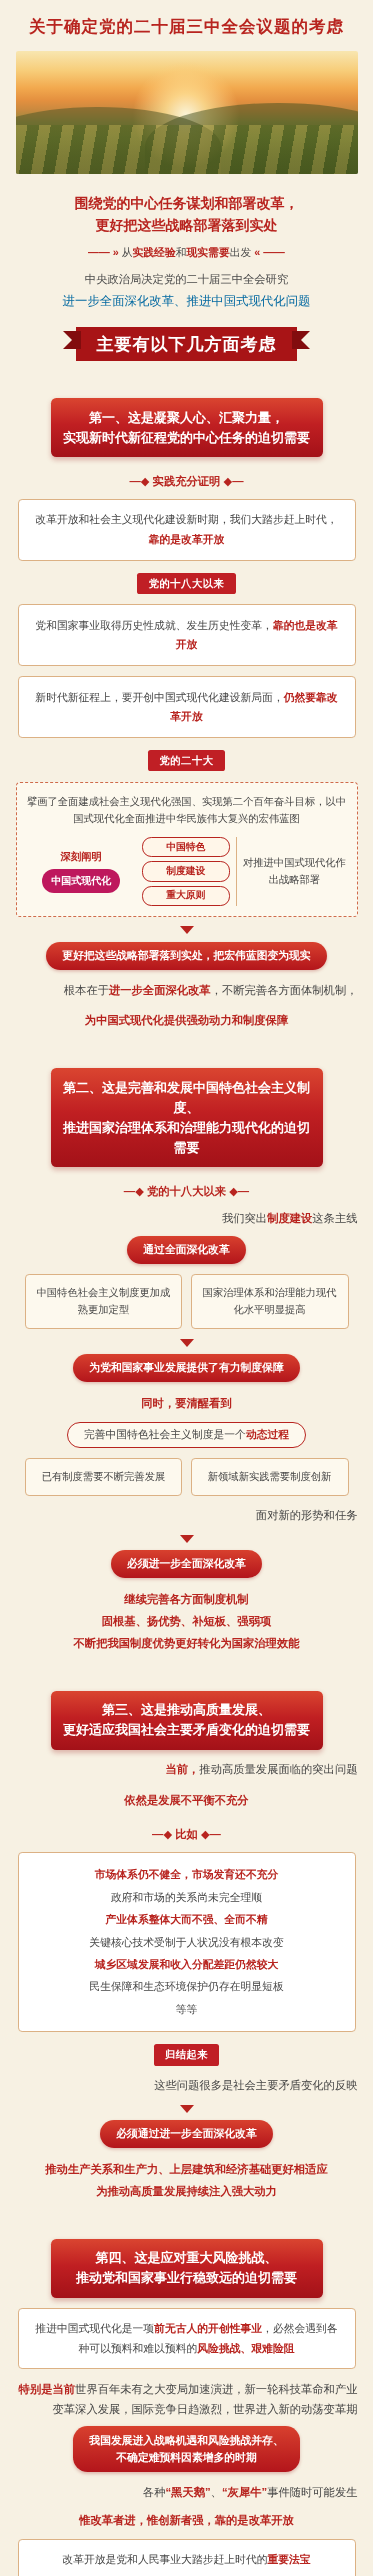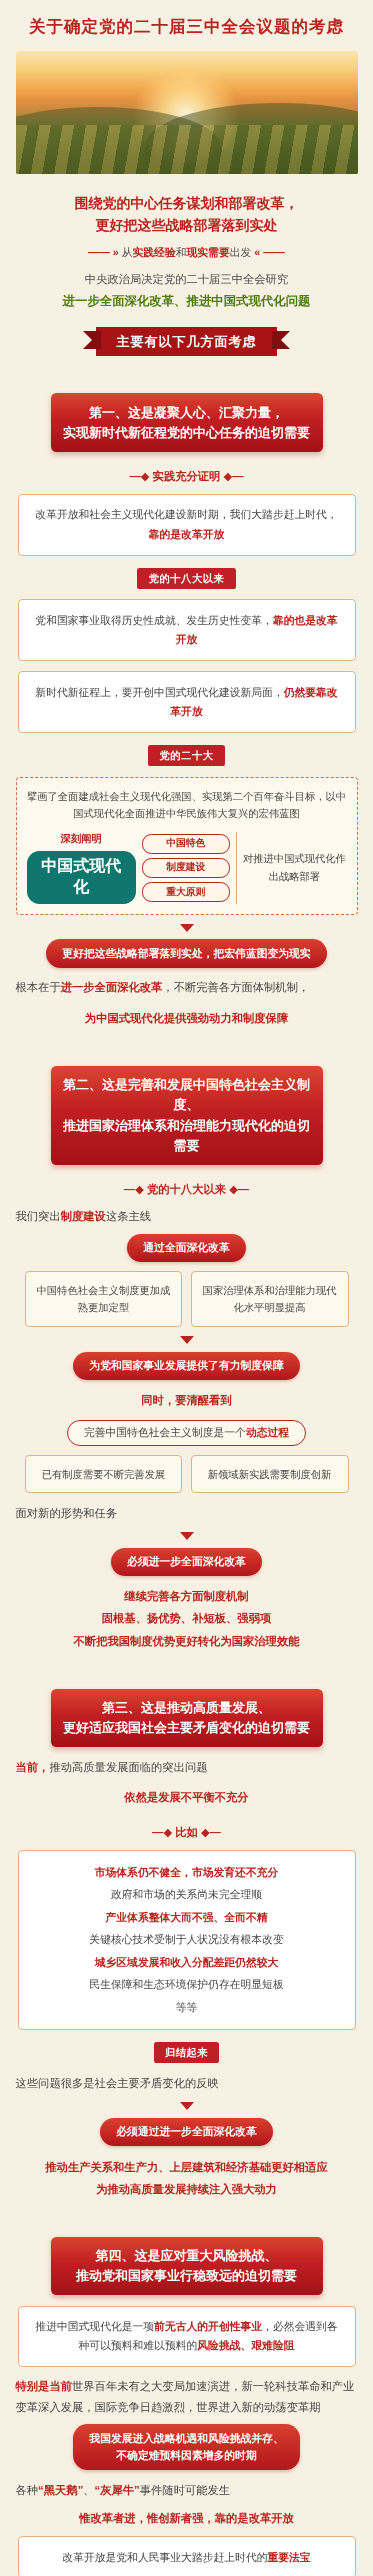--- a/index.html
+++ b/index.html
@@ -21,24 +21,24 @@
     background:repeating-linear-gradient(100deg, rgba(214,196,92,.35) 0 11.3px, rgba(84,104,34,.45) 11.3px 23px); }
 
   .lead { margin-top:19.6px; text-align:center; color:#b8241f; font-size:14px; font-weight:bold; line-height:1.55; }
 
   .origin { margin-top:9.3px; text-align:center; font-size:10.8px; color:#4a4a4a; }
   .origin::before { content:"—— » "; color:#b8241f; font-weight:bold; }
   .origin::after  { content:" « ——"; color:#b8241f; font-weight:bold; }
 
   .decision { margin-top:10.3px; text-align:center; }
   .decision .l1 { color:#4a4a4a; font-size:11.3px; line-height:1.6; }
-  .decision .l2 { margin-top:4.1px; color:#4d7c0f; font-size:12.4px; font-weight:bold; }
+  .decision .l2 { margin-top:4.1px; color:#0369a1; font-size:12.4px; font-weight:normal; }
 
   .ribbon-wrap { margin-top:17.5px; text-align:center; }
-  .ribbon { display:inline-block; position:relative; background:#a81416; color:#fff; font-size:13px; font-weight:bold;
+  .ribbon { display:inline-block; position:relative; background:#a81416; color:#fff; font-size:17px; font-weight:bold;
     padding:5.7px 20.6px; letter-spacing:1px; }
   .ribbon::before, .ribbon::after { content:""; position:absolute; top:3.6px; width:0; height:0; border:9.3px solid #820c0e; }
   .ribbon::before { left:-13.4px; border-left-color:transparent; }
   .ribbon::after  { right:-13.4px; border-right-color:transparent; }
 
   .banner { margin:37px auto 0; width:272px; background:linear-gradient(180deg,#da4530 0%,#c01f22 45%,#a31118 100%);
     border-radius:5.2px; padding:9.3px 11.3px; text-align:center; color:#fff; font-weight:bold; font-size:13px; line-height:1.55;
     box-shadow:0 2.1px 5.2px rgba(150,20,20,.28); }
 
   .brk { margin:16.5px auto 0; text-align:center; color:#b8241f; font-size:11.3px; font-weight:bold; }
@@ -53,33 +53,33 @@
     padding:3.6px 11.3px; border-radius:2.6px; letter-spacing:0.5px; }
 
   .arrow { width:0; height:0; margin:9.3px auto 0; border-left:7.2px solid transparent; border-right:7.2px solid transparent;
     border-top:8.2px solid #b8241f; }
 
   .diagram { margin:10.3px auto 0; width:342px; border:0.5px dashed #cf6b4a; border-radius:4.1px; background:#fdf9ee; padding:10.3px; }
   .diagram-top { font-size:10.3px; color:#454545; line-height:1.7; text-align:center; }
   .diagram-row { display:flex; align-items:center; margin-top:9.3px; gap:6.2px; }
   .diagram-left { flex:1.05; text-align:center; }
   .diagram-label { color:#b8241f; font-weight:bold; font-size:10.3px; }
-  .diagram-badge { margin:5.2px auto 0; display:table; background:#0f766e; color:#fff; padding:5.2px 9.3px; border-radius:12.4px;
-    font-size:16px; font-weight:bold; }
+  .diagram-badge { margin:5.2px auto 0; display:table; background:#be185d; color:#fff; padding:5.2px 9.3px; border-radius:12.4px;
+    font-size:10px; font-weight:bold; }
   .diagram-items { flex:.85; display:flex; flex-direction:column; gap:4.1px; }
   .diagram-item { border:0.5px solid #b8241f; color:#b8241f; border-radius:9.3px; padding:2.6px 5.2px; text-align:center;
     font-size:9.8px; font-weight:bold; background:#fff6e9; }
   .diagram-divider { width:0.5px; align-self:stretch; background:#dcb184; }
   .diagram-right { flex:1; color:#454545; font-size:10.3px; line-height:1.7; text-align:center; }
 
   .pill { display:table; margin:7.2px auto 0; background:linear-gradient(180deg,#d8402e,#b3151b); color:#fff; font-size:10.8px;
     font-weight:bold; padding:5.7px 16.5px; border-radius:14.4px; text-align:center; line-height:1.6;
     box-shadow:0 1.5px 3.1px rgba(150,20,20,.25); }
 
-  .center-text { margin-top:9.3px; text-align:left; font-size:11.3px; line-height:1.8; color:#454545; }
+  .center-text { margin-top:9.3px; text-align:right; font-size:11.3px; line-height:1.8; color:#454545; }
   .red-lines { margin-top:9.3px; text-align:center; color:#b8241f; font-weight:bold; font-size:11.3px; line-height:1.95; }
 
   .cols { display:flex; gap:8.2px; width:324px; margin:9.3px auto 0; }
   .col-box { flex:1; background:#fdf9ee; border:0.5px solid #dcb184; border-radius:4.1px; padding:9.3px 7.2px; text-align:center;
     font-size:10.3px; color:#454545; line-height:1.7; }
 
   .capsule { display:table; margin:8.2px auto 0; border:0.5px solid #b8241f; border-radius:14.4px; padding:5.2px 15.5px;
     font-size:10.8px; color:#454545; background:#fdf9ee; }
 
   .ex-line { padding:2.6px 0; font-size:10.8px; color:#454545; line-height:1.6; }

